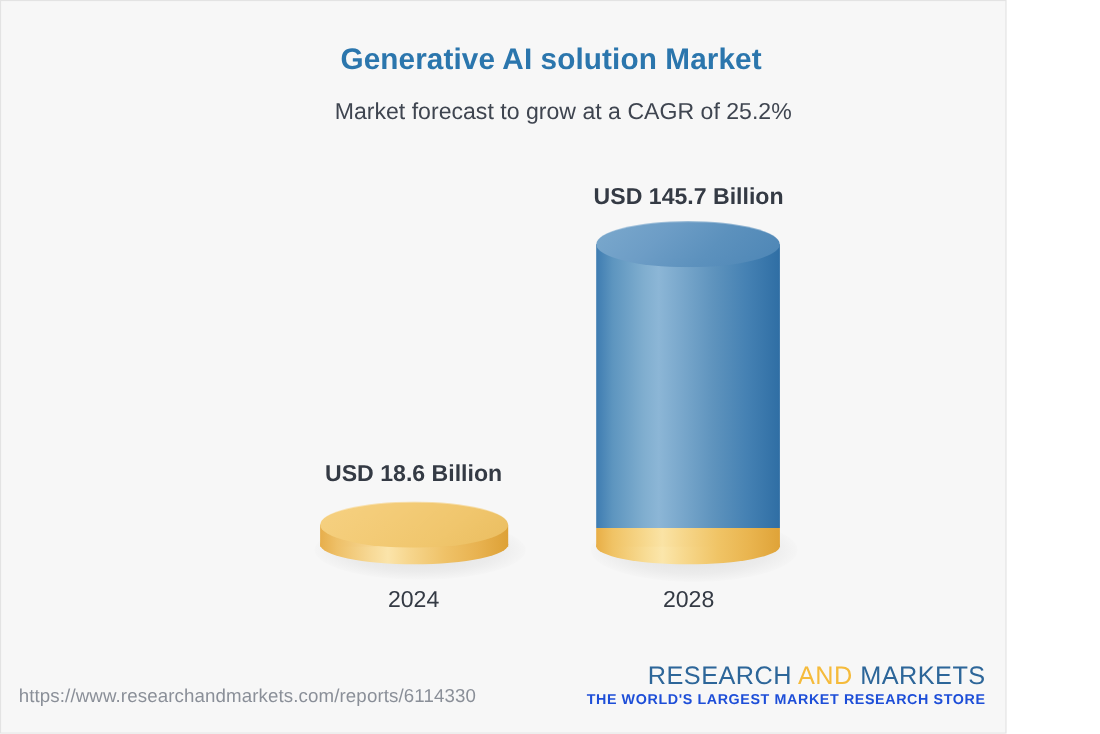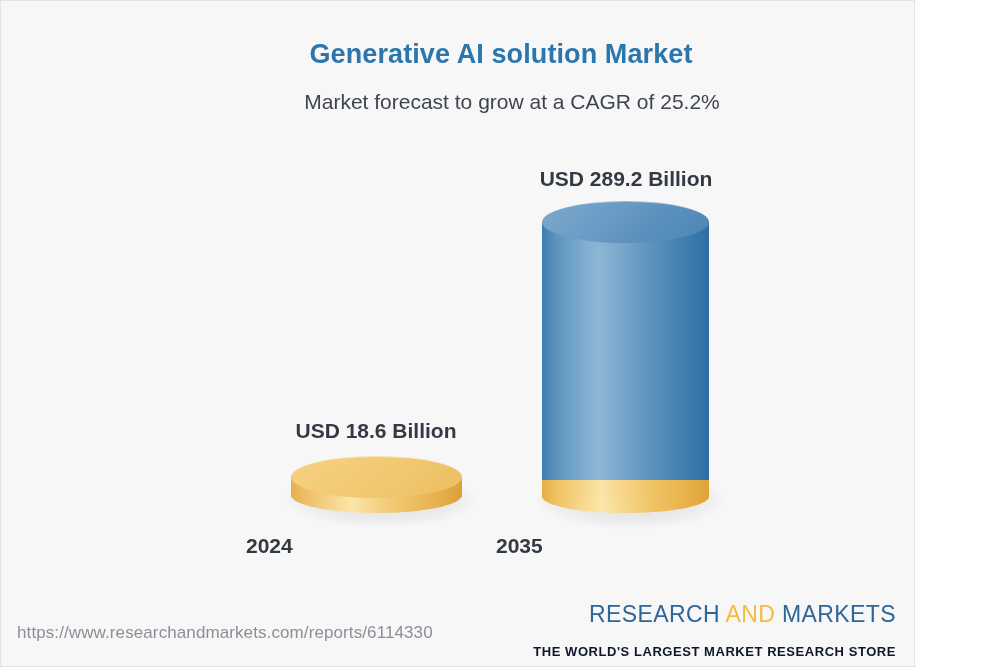--- a/index.html
+++ b/index.html
@@ -53,23 +53,23 @@
     font-weight: bold;
     color: #343a44;
     white-space: nowrap;
   }
   .value-label.left  { left: 245px; top: 418px; width: 260px; text-align: center; }
   .value-label.right { left: 495px; top: 166px; width: 260px; }
 
   
   .cat-label {
     position: absolute;
-    text-align: left;
+    text-align: center;
     font-size: 21px;
-    font-weight: bold;
+    font-weight: normal;
     color: #343a44;
     top: 533px;
     width: 260px;
   }
   .cat-label.left  { left: 245px; }
   .cat-label.right { left: 495px; }
 
   
   .cyl {
     position: absolute;
@@ -229,36 +229,36 @@
     letter-spacing: 0.4px;
     line-height: 1.05;
     white-space: nowrap;
   }
   .logo-and {
     color: #f5bb3c;
   }
   .logo-tag {
     font-size: 13px;
     font-weight: bold;
-    color: #0f172a;
+    color: #1d4ed8;
     letter-spacing: 0.55px;
-    margin-top: 18px;
+    margin-top: 2px;
     white-space: nowrap;
   }
 </style>
 </head>
 <body>
 
 <div id="canvas">
 
   <div class="chart-title">Generative AI solution Market</div>
 
   <div class="chart-subtitle">Market forecast to grow at a CAGR of 25.2%</div>
 
-  <div class="value-label right">USD 289.2 Billion</div>
+  <div class="value-label right">USD 145.7 Billion</div>
 
   <div class="cyl-shadow" style="left:536px; top:470px; width:188px; height:58px;"></div>
 
   <div class="cyl" id="cyl-2034">
     <div class="cyl-blue-bottom-cap"></div>
     <div class="cyl-blue-body"></div>
     <div class="cyl-yellow-base"></div>
     <div class="cyl-blue-top"></div>
   </div>
 
@@ -267,21 +267,21 @@
   <div class="cyl-shadow" style="left:285px; top:472px; width:192px; height:54px;"></div>
 
   <div class="cyl" id="cyl-2024">
     <div class="cyl-y-bottom-cap"></div>
     <div class="cyl-y-body"></div>
     <div class="cyl-y-top"></div>
   </div>
 
   <div class="cat-label left">2024</div>
 
-  <div class="cat-label right">2035</div>
+  <div class="cat-label right">2028</div>
 
   <div class="footer-url">https://www.researchandmarkets.com/reports/6114330</div>
 
   <div class="logo">
     <div class="logo-main"><span>RESEARCH </span><span class="logo-and">AND </span><span>MARKETS</span></div>
     <div class="logo-tag">THE WORLD'S LARGEST MARKET RESEARCH STORE</div>
   </div>
 
 </div>
 

